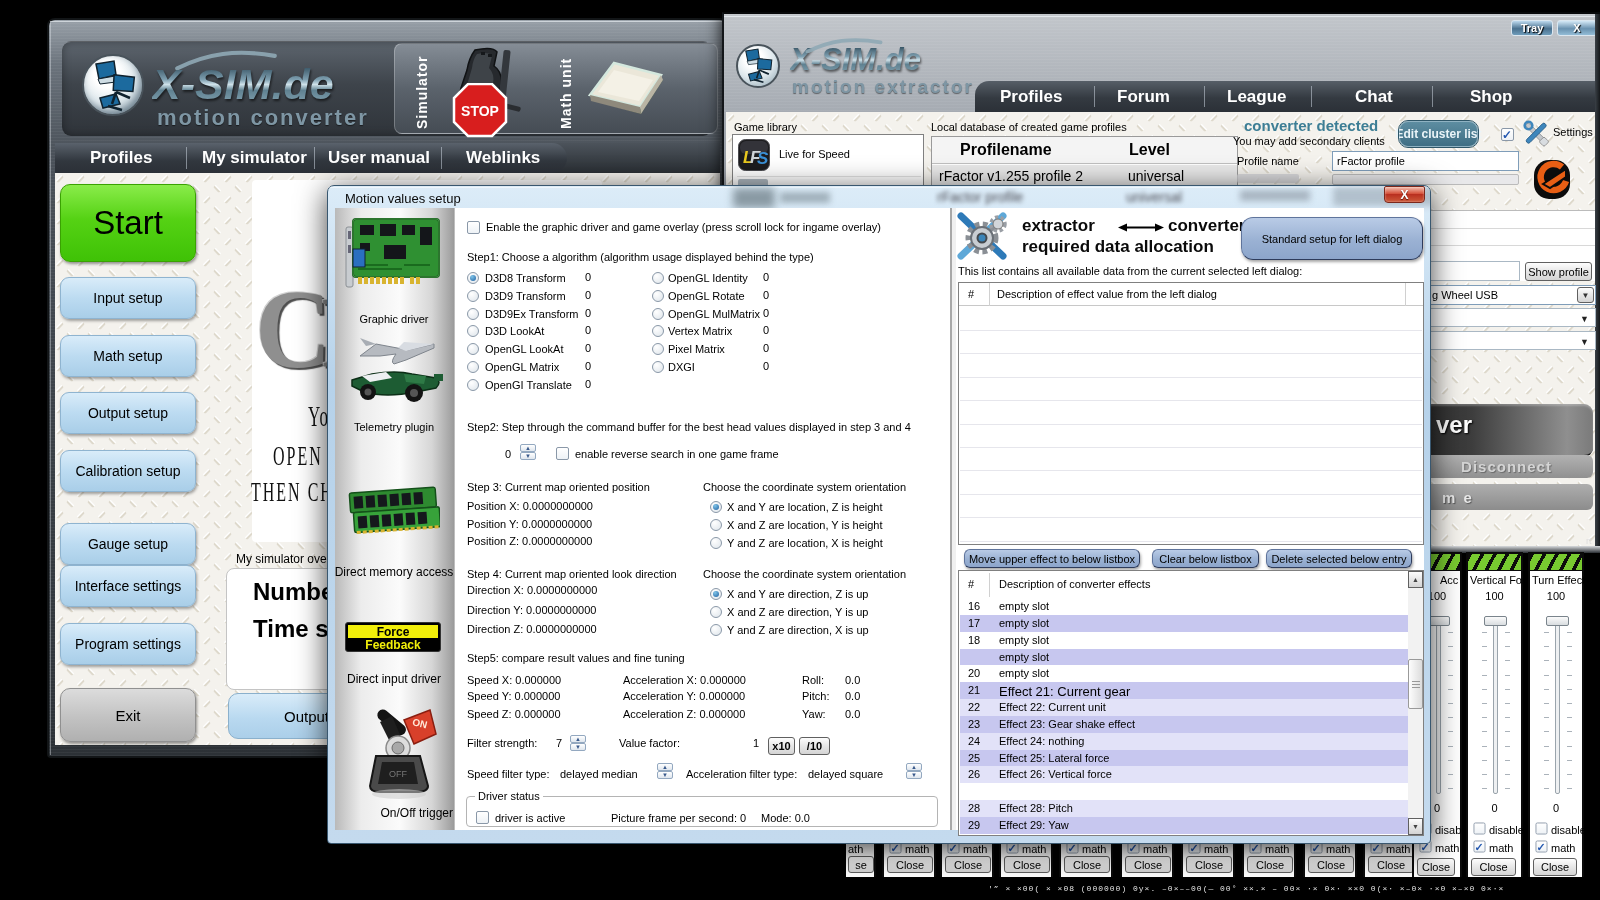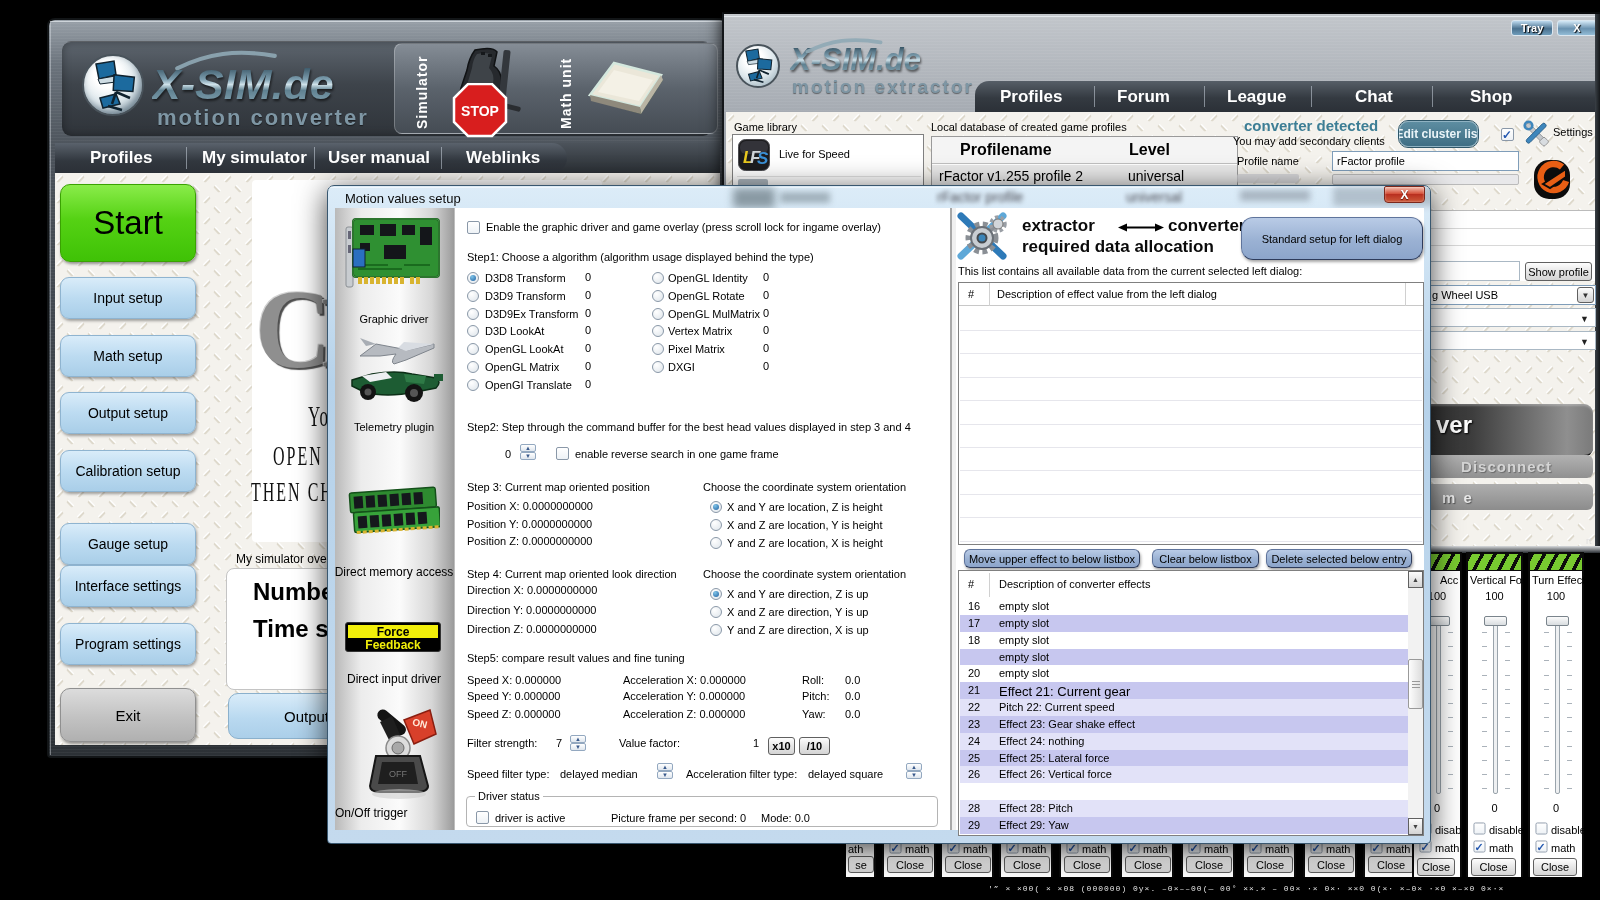--- a/index.html
+++ b/index.html
@@ -500,21 +500,21 @@
   <rect x="-7" y="-5.5" width="34" height="11" rx="5.5" fill="#141414" transform="translate(24,18) rotate(40)"></rect>
   <polygon points="20,24 32,18 44,46 34,52" fill="#1e1e1e"></polygon>
  </g>
  <circle cx="38" cy="50" r="12" fill="#dcdcdc" stroke="#8a8a8a" stroke-width="1.5"></circle>
  <circle cx="38" cy="50" r="6" fill="#a8a8a8" stroke="#6a6a6a"></circle>
  <path d="M16,58 L60,58 L68,88 Q68,94 56,94 L20,94 Q10,94 10,88 Z" fill="#4a4a4a" stroke="#161616" stroke-width="2"></path>
  <path d="M22,64 L54,64 L58,86 L18,86 Z" fill="#1f1f1f"></path>
  <text x="38" y="79" font-size="9" fill="#777" text-anchor="middle" font-family="Liberation Sans">OFF</text>
  <ellipse cx="39" cy="96" rx="27" ry="5" fill="#cacaca" opacity=".55"></ellipse>
 </svg>
-<div class="a" style="left:335px;top:806px;width:118px;text-align:left;font-size:12px">On/Off trigger</div>
+<div class="a" style="left:335px;top:806px;width:118px;text-align:right;font-size:12px">On/Off trigger</div>
 
 <div class="cb" style="left:467px;top:221px"></div>
 <div class="a t13" style="left:486px;top:222px">Enable the graphic driver and game overlay (press scroll lock for ingame overlay)</div>
 <div class="a t13" style="left:467px;top:252px">Step1: Choose a algorithm (algorithm usage displayed behind the type)</div>
 <div class="rb sel" style="left:467px;top:272px"></div>
 <div class="a t13" style="left:485px;top:273px">D3D8 Transform</div>
 <div class="a t13" style="left:585px;top:272px">0</div>
 <div class="rb" style="left:467px;top:290px"></div>
 <div class="a t13" style="left:485px;top:291px">D3D9 Transform</div>
 <div class="a t13" style="left:585px;top:290px">0</div>
@@ -685,21 +685,21 @@
  <div class="a" style="left:1px;top:94px;width:449px;height:17px;background:#ffffff">
       <div class="a" style="left:8px;top:2px;font-size:11px">20</div>
       <div class="a" style="left:39px;top:2px;font-size:11px">empty slot</div>
     </div>
  <div class="a" style="left:1px;top:111px;width:449px;height:17px;background:#c7c7ef">
       <div class="a" style="left:8px;top:2px;font-size:11px">21</div>
       <div class="a" style="left:39px;top:2px;font-size:13px">Effect 21: Current gear</div>
     </div>
  <div class="a" style="left:1px;top:128px;width:449px;height:17px;background:#e2e2f8">
       <div class="a" style="left:8px;top:2px;font-size:11px">22</div>
-      <div class="a" style="left:39px;top:2px;font-size:11px">Pitch 22: Current speed</div>
+      <div class="a" style="left:39px;top:2px;font-size:11px">Effect 22: Current unit</div>
     </div>
  <div class="a" style="left:1px;top:145px;width:449px;height:17px;background:#c7c7ef">
       <div class="a" style="left:8px;top:2px;font-size:11px">23</div>
       <div class="a" style="left:39px;top:2px;font-size:11px">Effect 23: Gear shake effect</div>
     </div>
  <div class="a" style="left:1px;top:162px;width:449px;height:17px;background:#e2e2f8">
       <div class="a" style="left:8px;top:2px;font-size:11px">24</div>
       <div class="a" style="left:39px;top:2px;font-size:11px">Effect 24: nothing</div>
     </div>
  <div class="a" style="left:1px;top:179px;width:449px;height:17px;background:#c7c7ef">

